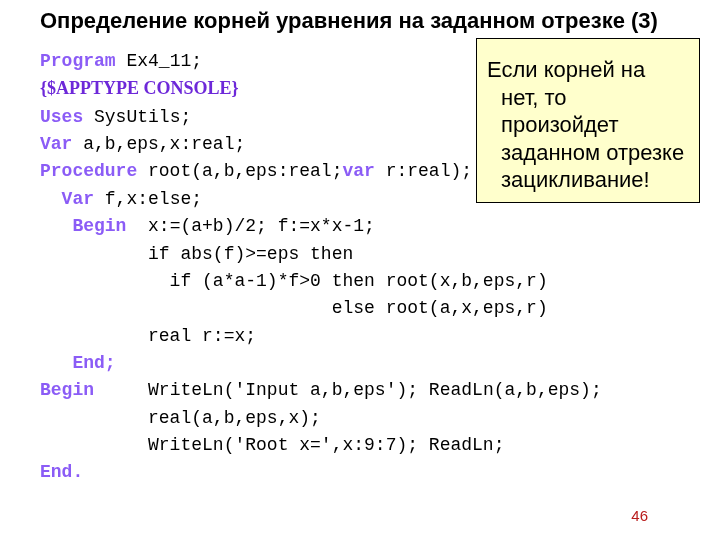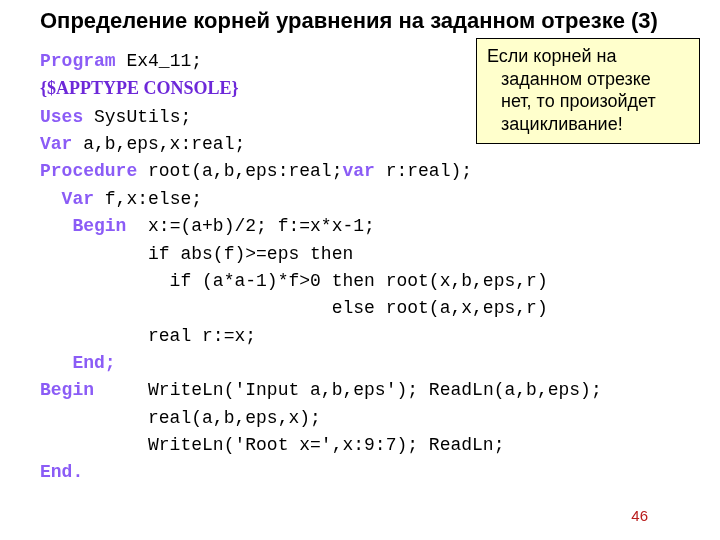--- a/index.html
+++ b/index.html
@@ -38,22 +38,22 @@
   }
   .kw { font-weight: bold; color: #8b5cf6; }
   .directive { color: #6d28d9; font-weight: bold; font-family: Liberation Serif, serif; }
   .callout {
     position: absolute;
     top: 38px;
     right: 20px;
     width: 224px;
     background: #ffffcc;
     border: 1px solid #000;
-    padding: 6px 10px 8px 10px;
-    font-size: 18px;
+    padding: 17px 10px 8px 10px;
+    font-size: 22px;
     line-height: 1.25;
     box-sizing: border-box;
   }
   .callout .indent2 { padding-left: 14px; display: block; }
   .page-num {
     position: absolute;
     right: 72px;
     bottom: 16px;
     font-size: 15px;
     color: #b91c1c;
@@ -78,20 +78,20 @@
 <span>                           else root(a,x,eps,r)</span>
 <span>          real r:=x;</span>
 <span class="kw">   End;</span>
 <span class="kw">Begin</span><span>     WriteLn('Input a,b,eps'); ReadLn(a,b,eps);</span>
 <span>          real(a,b,eps,x);</span>
 <span>          WriteLn('Root x=',x:9:7); ReadLn;</span>
 <span class="kw">End.</span></div>
 
   <div class="callout">
     <span>Если корней на</span><br>
+    <span class="indent2">нет, то произойдет</span>
     <span class="indent2">заданном отрезке</span>
-    <span class="indent2">нет, то произойдет</span>
     <span class="indent2">зацикливание!</span>
   </div>
 
   <div class="page-num">46</div>
 
 </div>
 
 </body></html>

